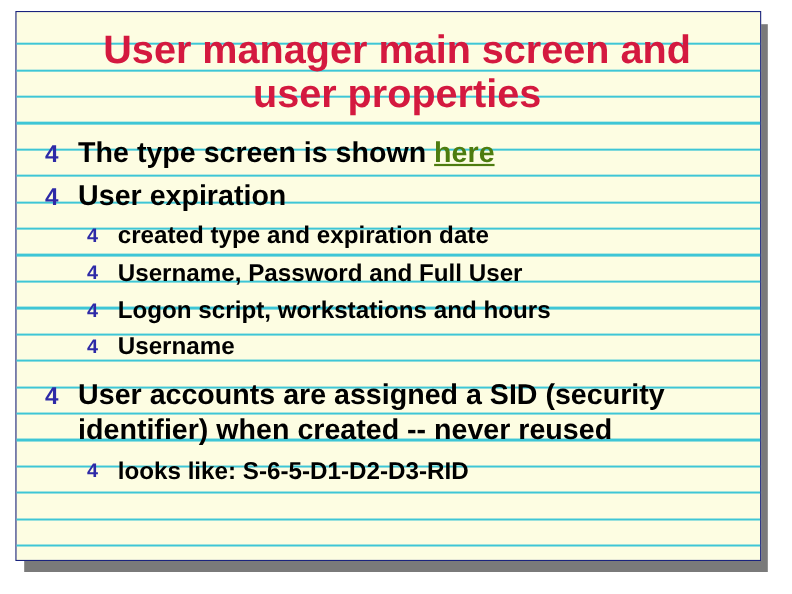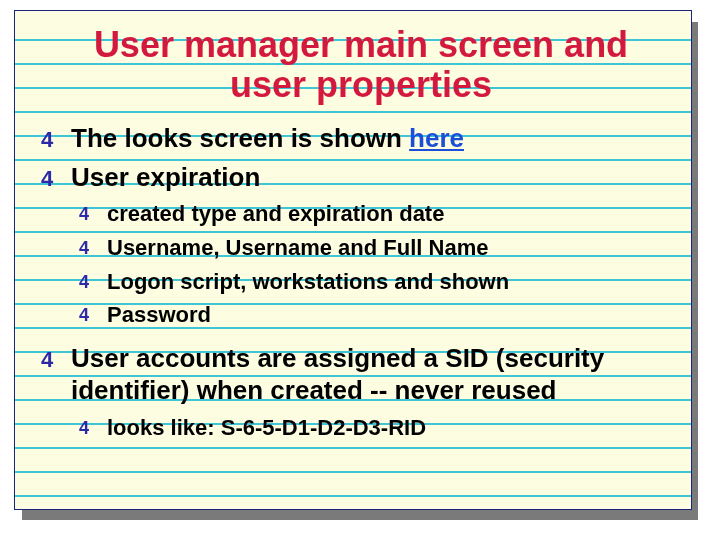--- a/index.html
+++ b/index.html
@@ -74,65 +74,65 @@
     flex: 0 0 22px;
     display: inline-block;
     text-align: left;
     font-family: Arial, sans-serif;
     font-weight: bold;
     user-select: none;
   }
   .lvl1 .bullet { font-size: 22px; margin-top: 4px; }
   .lvl2 .bullet { font-size: 18px; margin-top: 3px; flex: 0 0 20px; width: 20px; }
   .link {
-    color: #1d4ed8;
+    color: #4d7c0f;
     text-decoration: underline;
     cursor: pointer;
   }
   .text { flex: 1 1 auto; }
   .spacer { height: 4px; }
 </style>
 </head>
 <body>
 
 <div class="stage">
   <div class="shadow"></div>
   <div class="card">
     <div class="lines"></div>
     <div class="content">
 
       <div class="title">User manager main screen and user properties</div>
 
       <div class="line-item lvl1">
         <span class="bullet">4</span>
         <span class="text">
-          <span>The looks screen is shown </span><span class="link">here</span>
+          <span>The type screen is shown </span><span class="link">here</span>
         </span>
       </div>
 
       <div class="line-item lvl1">
         <span class="bullet">4</span>
         <span class="text">User expiration</span>
       </div>
 
       <div class="line-item lvl2">
         <span class="bullet">4</span>
         <span class="text">created type and expiration date</span>
       </div>
       <div class="line-item lvl2">
         <span class="bullet">4</span>
-        <span class="text">Username, Username and Full Name</span>
+        <span class="text">Username, Password and Full User</span>
       </div>
       <div class="line-item lvl2">
         <span class="bullet">4</span>
-        <span class="text">Logon script, workstations and shown</span>
+        <span class="text">Logon script, workstations and hours</span>
       </div>
       <div class="line-item lvl2">
         <span class="bullet">4</span>
-        <span class="text">Password</span>
+        <span class="text">Username</span>
       </div>
 
       <div class="spacer"></div>
 
       <div class="line-item lvl1">
         <span class="bullet">4</span>
         <span class="text">User accounts are assigned a SID (security identifier) when created -- never reused</span>
       </div>
 
       <div class="line-item lvl2">

